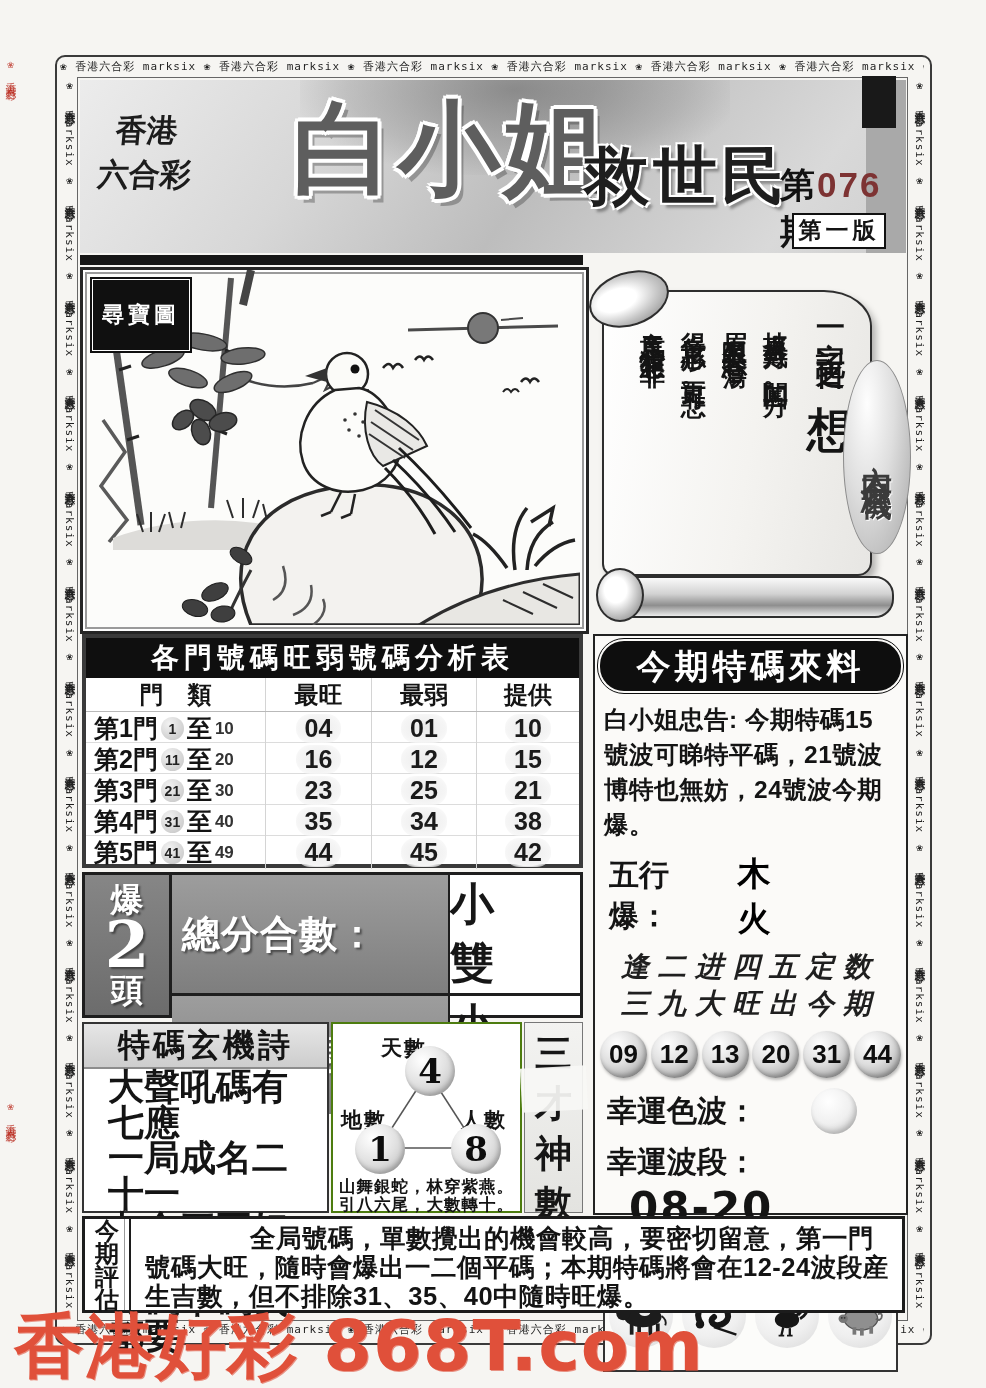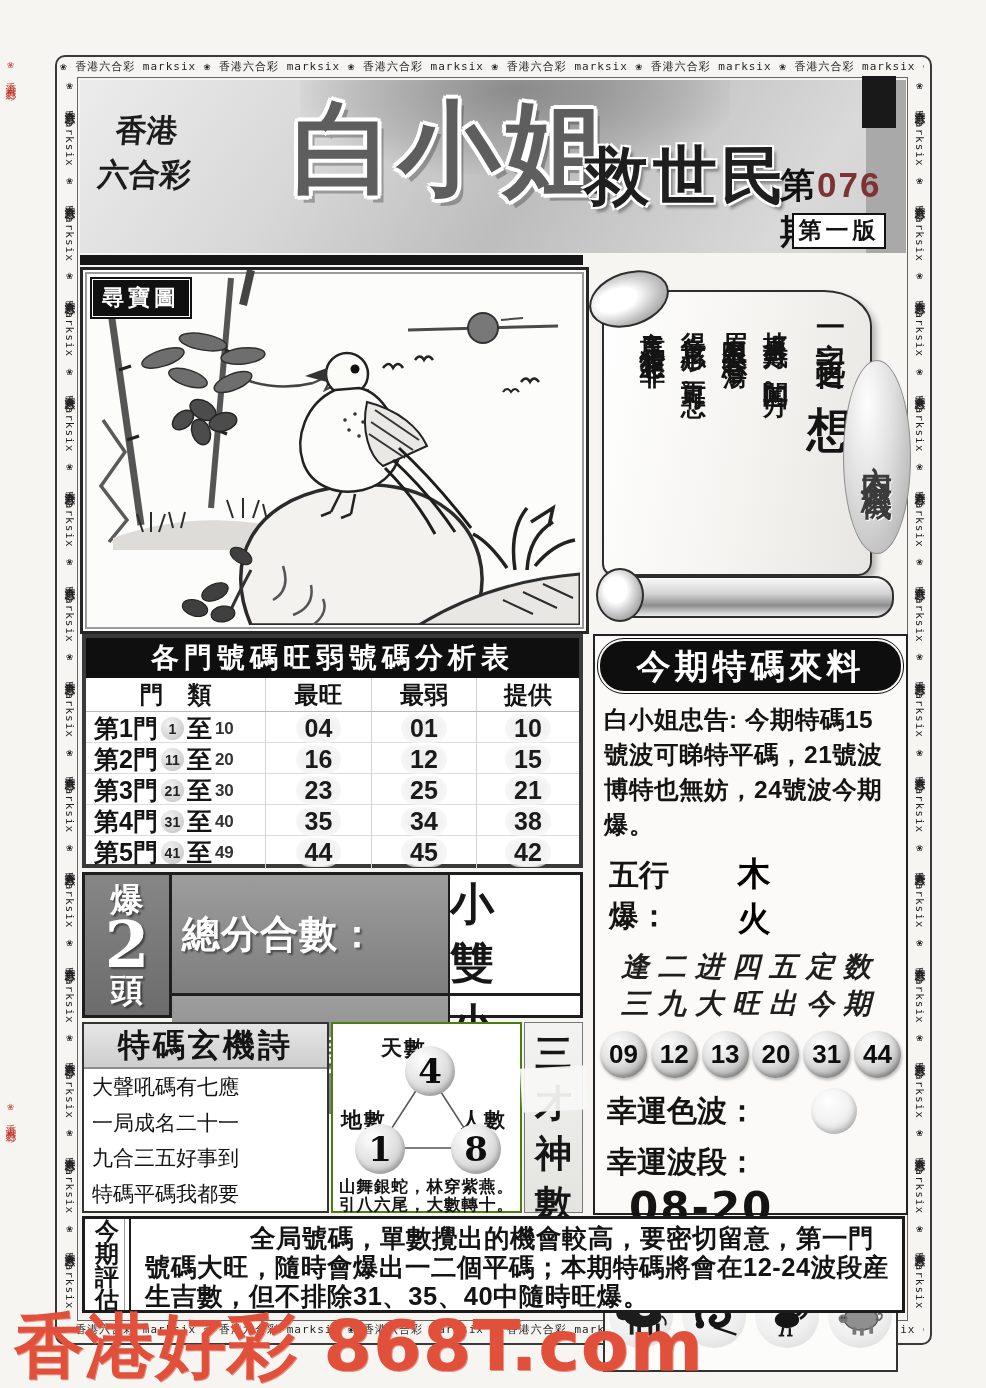--- a/index.html
+++ b/index.html
@@ -41,21 +41,21 @@
   .issue .num{color:#7d3333;}
   .edition{position:absolute;left:712px;top:133px;width:90px;height:32px;background:#fff;border:2px solid #111;
            font-size:23px;font-weight:800;text-align:center;line-height:31px;letter-spacing:4px;}
 
   .divider{position:absolute;left:80px;top:255px;width:503px;height:10px;background:#161616;}
 
   
   .pic{position:absolute;left:80px;top:267px;width:503px;height:361px;background:#fcfcfa;
        border:3px solid #262626;box-shadow:inset 0 0 0 2px #fff,inset 0 0 0 4px #9a9a9a;}
   .pic-label{position:absolute;left:9px;top:9px;background:#101010;color:#fff;font-size:22px;font-weight:800;
-             padding:3px 9px;letter-spacing:4px;border:1px solid #fff;box-shadow:0 0 0 2px #101010;z-index:2;}
+             padding:20px 9px;letter-spacing:4px;border:1px solid #fff;box-shadow:0 0 0 2px #101010;z-index:2;}
   .pic svg{position:absolute;left:0;top:0;}
 
   
   .scroll-wrap{position:absolute;left:590px;top:268px;width:318px;height:362px;}
   .scroll-paper{position:absolute;left:12px;top:22px;width:266px;height:282px;
                 background:linear-gradient(100deg,#ffffff,#f4f3f0 55%,#e7e6e3);
                 border:2px solid #2e2e2e;border-radius:12px 48px 14px 12px/12px 36px 14px 12px;
                 box-shadow:4px 5px 7px rgba(0,0,0,.28);}
   .scroll-curl{position:absolute;left:-2px;top:4px;width:78px;height:50px;
                background:radial-gradient(ellipse at 35% 45%,#fff 0 28%,#c6c6c6 58%,#7d7d7d 100%);
@@ -139,21 +139,21 @@
                 letter-spacing:18px;padding-top:5px;color:#262626;}
   .zodiac-row{display:flex;justify-content:space-around;align-items:center;margin-top:4px;}
   .zcircle{width:64px;height:64px;border-radius:50%;display:flex;align-items:center;justify-content:center;
            background:radial-gradient(circle at 40% 28%,#ffffff,#efefef 58%,#d7d7d7);}
 
   
   .poem{position:absolute;left:82px;top:1022px;width:247px;height:191px;border:2px solid #333;background:#fff;
         box-sizing:border-box;}
   .poem-title{background:linear-gradient(#e6e6e6,#cdcdcd);font-size:32px;font-weight:900;text-align:center;
               height:43px;line-height:43px;letter-spacing:3px;border-bottom:2px solid #8d8d8d;}
-  .poem-line{font-size:21px;font-weight:400;line-height:35.5px;padding:0 8px;display:flex;justify-content:space-between;}
+  .poem-line{font-size:36px;font-weight:700;line-height:35.5px;padding:0 24px;display:flex;justify-content:space-between;}
 
   
   .trinity{position:absolute;left:331px;top:1022px;width:191px;height:191px;border:2px solid #4d7c0f;background:#fff;
            box-sizing:border-box;}
   .trinity svg.lines{position:absolute;left:0;top:0;}
   .t-label{position:absolute;font-family:"DejaVu Serif",serif;font-weight:800;font-size:21px;letter-spacing:2px;}
   .t-ball{position:absolute;width:50px;height:50px;border-radius:50%;display:flex;align-items:center;justify-content:center;
           background:radial-gradient(circle at 35% 28%,#fff,#e2e2e2 48%,#b5b5b5);
           box-shadow:inset -2px -3px 4px rgba(0,0,0,.22);font-family:"DejaVu Serif",serif;
           font-size:34px;font-weight:900;color:#0d0d0d;}

